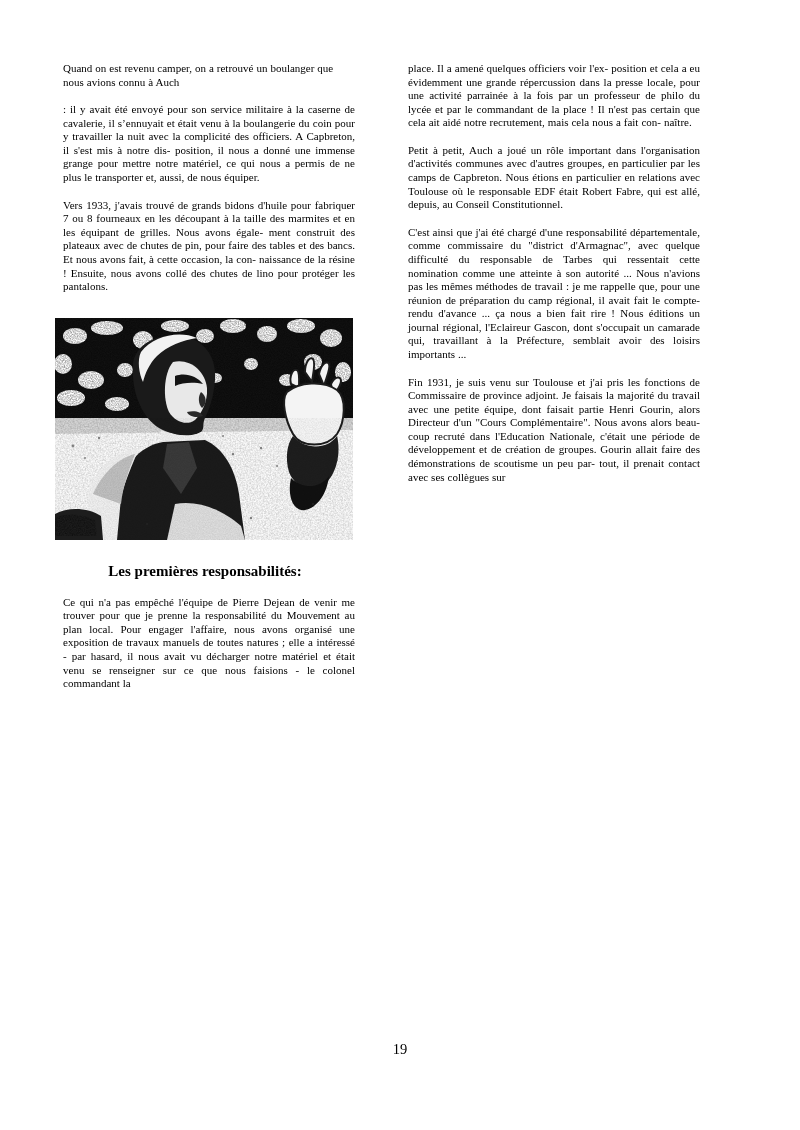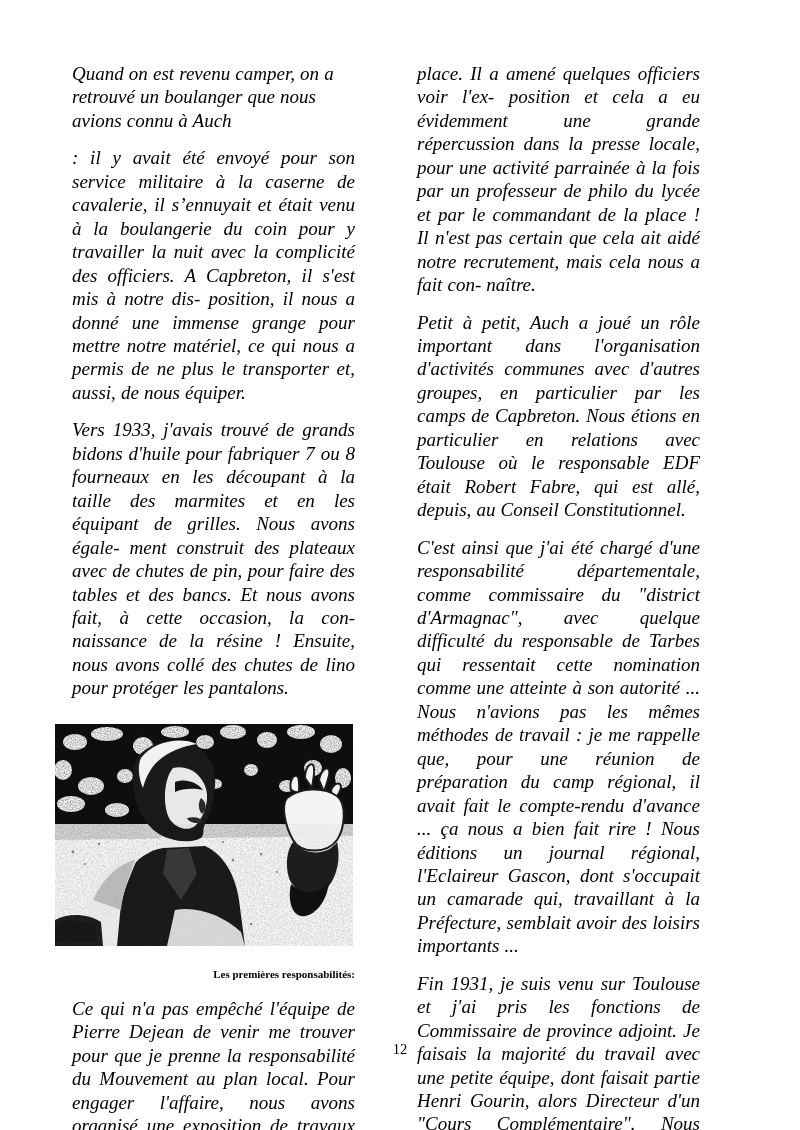--- a/index.html
+++ b/index.html
@@ -28,39 +28,38 @@
     top: 62px;
     width: 645px;
     display: flex;
     flex-direction: row;
     gap: 45px;
   }
   .col {
     width: 300px;
   }
   p.para {
-    margin: 0 0 14px 17px;
-    font-size: 19px;
+    margin: 0 0 14px 8px;
+    font-size: 11px;
     line-height: 1.235;
     text-align: justify;
     text-justify: inter-word;
     -webkit-hyphens: none;
     hyphens: none;
     word-spacing: 0.02em;
-    font-style: italic;
   }
   p.nojust {
     text-align: left;
   }
   h2.section-heading {
     margin: 0 0 16px 0;
-    font-size: 11px;
+    font-size: 15px;
     line-height: 1.2;
     font-weight: bold;
-    text-align: right;
+    text-align: center;
   }
   .figure {
     margin: 24px 0 22px 0;
     width: 298px;
     height: 222px;
     position: relative;
     overflow: hidden;
     background: #ffffff;
   }
   .figure svg {
@@ -228,15 +227,15 @@
       <p class="para">C'est ainsi que j'ai été chargé d'une responsabilité départementale, comme commissaire du "district d'Armagnac", avec quelque difficulté du responsable de Tarbes qui ressentait cette nomination comme une atteinte à son autorité ... Nous n'avions pas les mêmes méthodes de travail : je me rappelle que, pour une réunion de préparation du camp régional, il avait fait le compte-rendu d'avance ... ça nous a bien fait rire ! Nous éditions un journal régional, l'Eclaireur Gascon, dont s'occupait un camarade qui, travaillant à la Préfecture, semblait avoir des loisirs importants ...</p>
 
       <p class="para">Fin 1931, je suis venu sur Toulouse et j'ai pris les fonctions de Commissaire de province adjoint. Je faisais la majorité du travail avec une petite équipe, dont faisait partie Henri Gourin, alors Directeur d'un "Cours Complémentaire". Nous avons alors beau- coup recruté dans l'Education Nationale, c'était une période de développement et de création de groupes. Gourin allait faire des démonstrations de scoutisme un peu par- tout, il prenait contact avec ses collègues sur</p>
 
 
 
     </div>
 
   </div>
 
-  <div class="page-number">12</div>
+  <div class="page-number">19</div>
 
 </div>
 
 </body></html>

